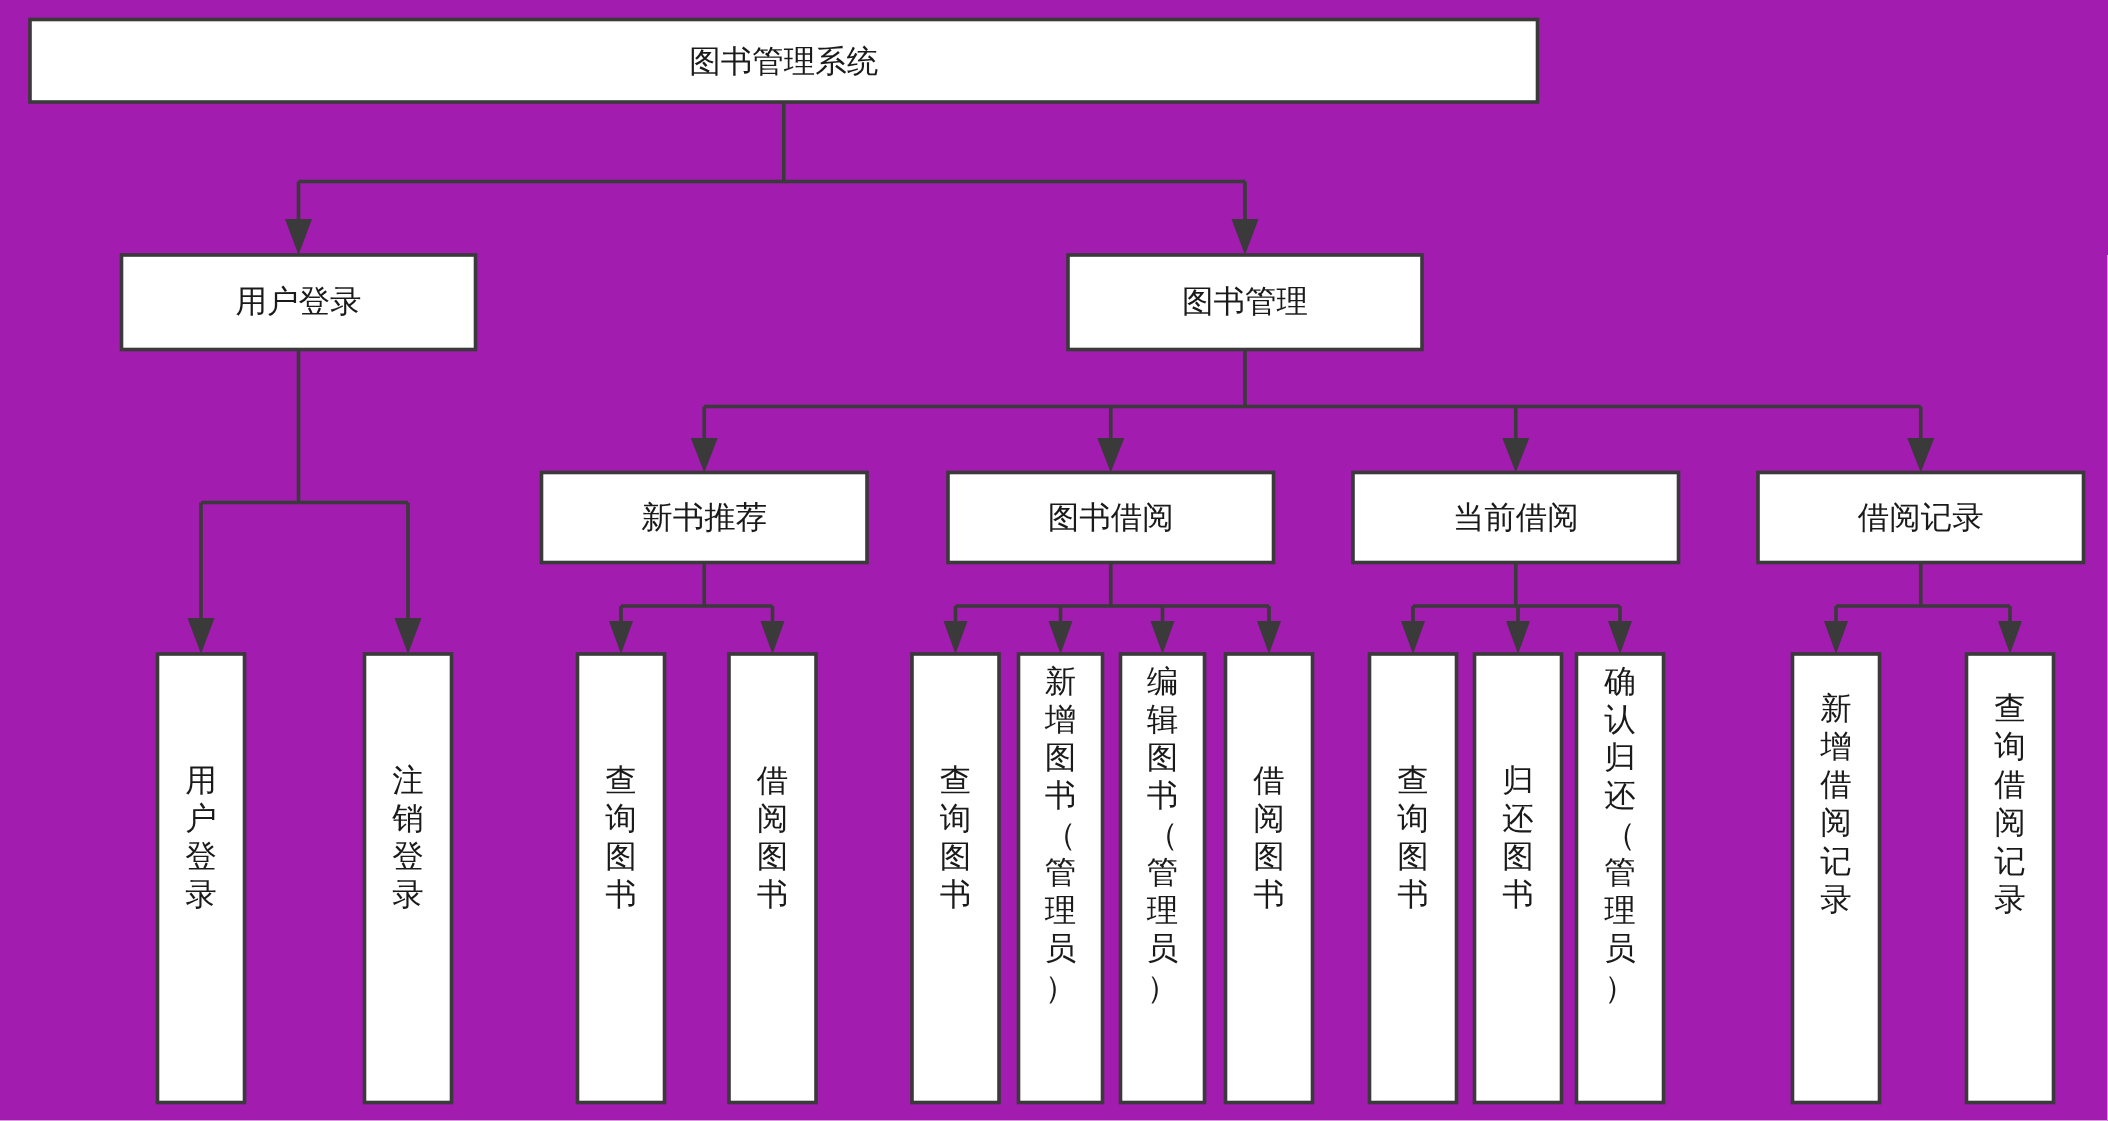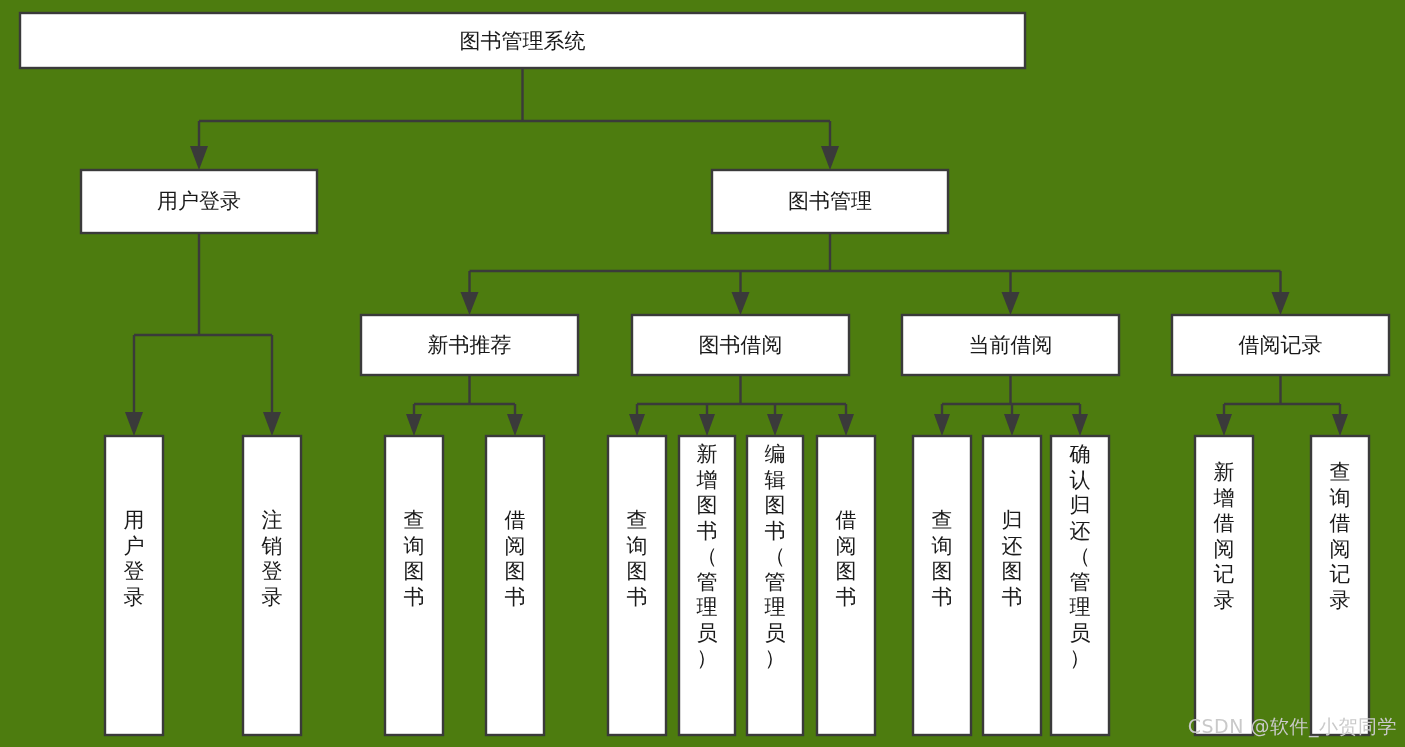--- a/index.html
+++ b/index.html
@@ -10,21 +10,21 @@
   body {
     width: 1405px;
     height: 747px;
     font-family: "DejaVu Sans", "Liberation Sans", sans-serif;
     overflow: hidden;
   }
   #diagram-root {
     position: relative;
     width: 1405px;
     height: 747px;
-    background: #4d7c0f;
+    background: #a21caf;
   }
   svg#flowchart {
     position: absolute;
     top: 0;
     left: 0;
     width: 1405px;
     height: 747px;
     display: block;
   }
   .node-box {
@@ -232,15 +232,14 @@
         <rect class="node-box" x="1195" y="436" width="58" height="299"></rect>
         <text class="leaf-label"><tspan x="1224" y="479">新</tspan><tspan x="1224" y="504.5">增</tspan><tspan x="1224" y="530">借</tspan><tspan x="1224" y="555.5">阅</tspan><tspan x="1224" y="581">记</tspan><tspan x="1224" y="606.5">录</tspan></text>
       </g>
       <g>
         <rect class="node-box" x="1311" y="436" width="58" height="299"></rect>
         <text class="leaf-label"><tspan x="1340" y="479">查</tspan><tspan x="1340" y="504.5">询</tspan><tspan x="1340" y="530">借</tspan><tspan x="1340" y="555.5">阅</tspan><tspan x="1340" y="581">记</tspan><tspan x="1340" y="606.5">录</tspan></text>
       </g>
     </g>
   </svg>
 
-  <div class="watermark">CSDN @软件_小贺同学</div>
 
 </div>
 
 </body></html>

